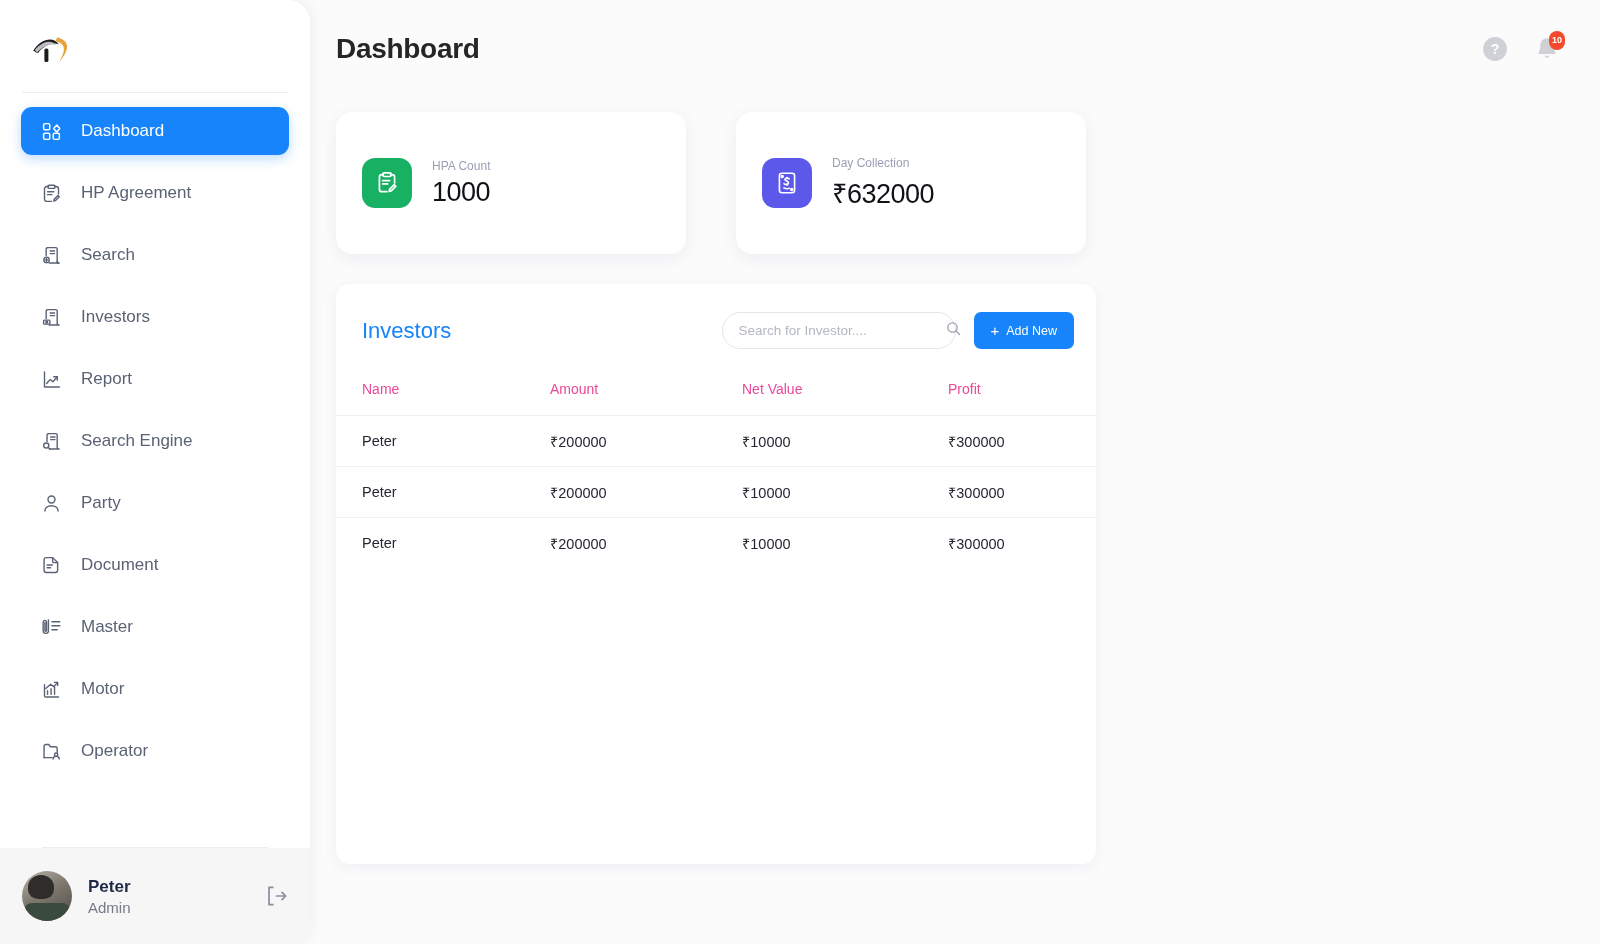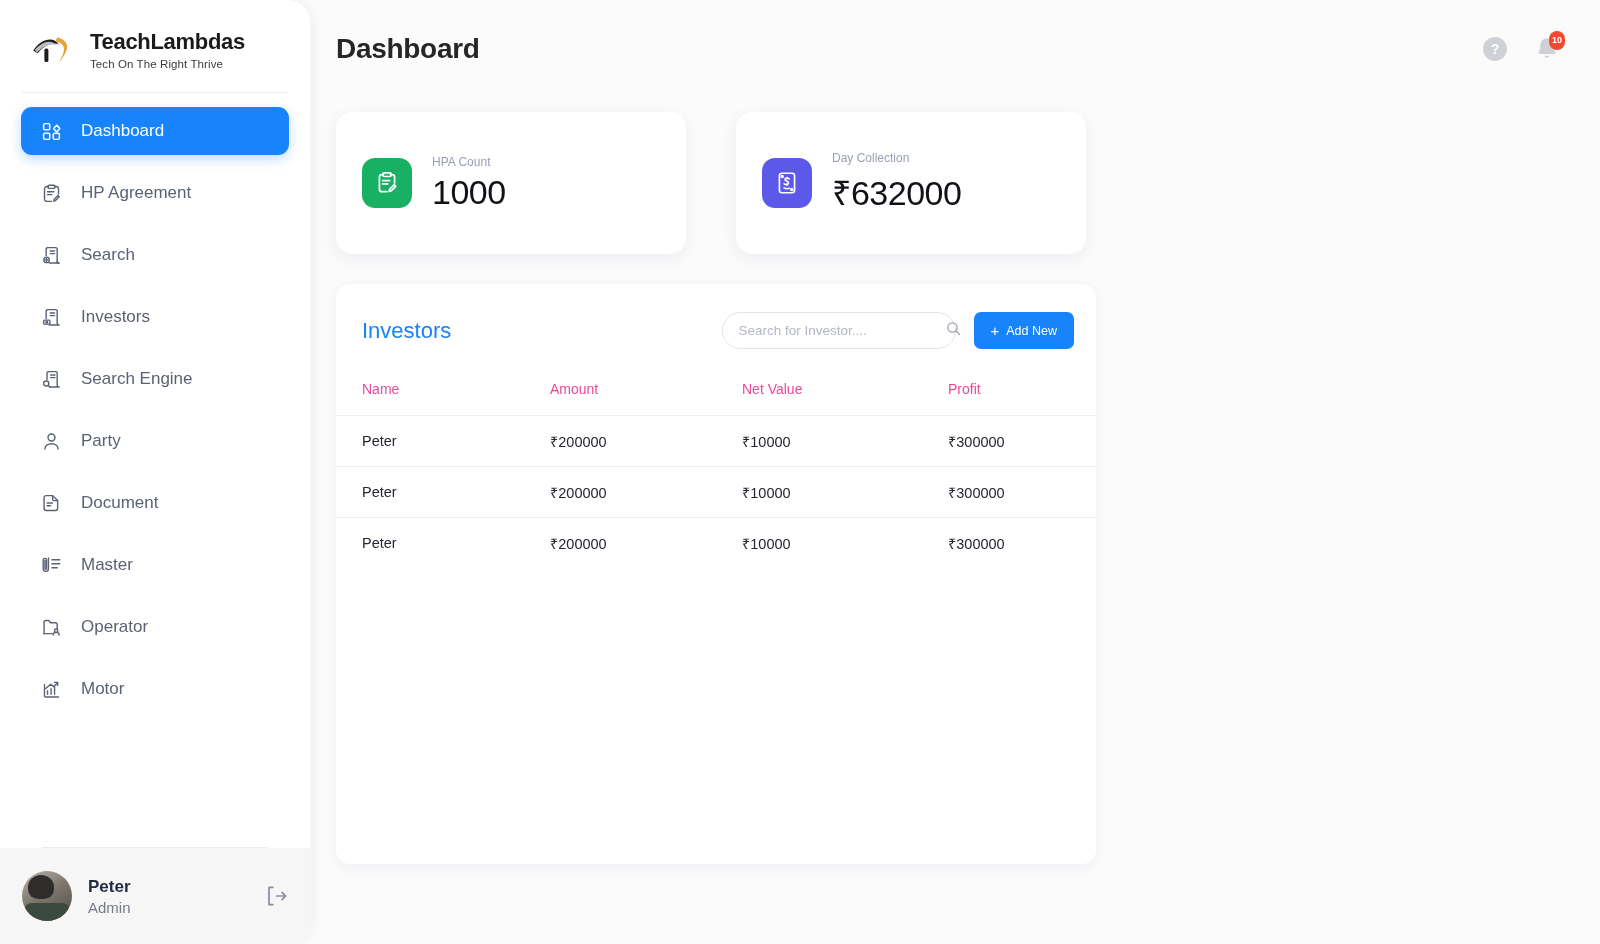--- a/index.html
+++ b/index.html
@@ -128,21 +128,21 @@
   }
   .stat-tile {
     width: 50px; height: 50px; border-radius: 13px;
     display: flex; align-items: center; justify-content: center;
     flex: none;
   }
   .stat-tile.green { background: #18b164; }
   .stat-tile.purple { background: #5b58ea; }
   .stat-texts { display: flex; flex-direction: column; }
   .stat-label { font-size: 12px; color: #9aa0b4; }
-  .stat-value { font-size: 34px; color: #111217; margin-top: 4px; letter-spacing: -0.5px; }
+  .stat-value { font-size: 27px; color: #111217; margin-top: 4px; letter-spacing: -0.5px; }
 
   .panel {
     margin-top: 30px;
     width: 760px; height: 580px;
     background: #fff; border-radius: 14px;
     box-shadow: 0 3px 14px rgba(40,50,80,0.06);
     position: relative;
   }
   .panel-head {
     display: flex; align-items: center;
@@ -224,24 +224,20 @@
 
     <div class="logo-wrap">
       <span class="logo-mark">
         <svg viewBox="0 0 60 46" width="48" height="40">
           <path d="M4 24 C14 8, 30 6, 36 16 C30 13, 18 16, 10 27 Z" fill="#1c1c1c"></path>
           <path d="M6 23 C16 11, 28 10, 33 17 C26 14, 16 18, 9 26 Z" fill="#b9bcc1"></path>
           <rect x="18" y="21" width="5" height="17" rx="2" fill="#1c1c1c"></rect>
           <path d="M34 7 C48 11, 52 20, 36 39 C46 22, 44 15, 32 12 Z" fill="#e9a23b"></path>
         </svg>
       </span>
-      <span class="logo-text">
-        <span class="logo-title">TeachLambdas</span>
-        <span class="logo-sub">Tech On The Right Thrive</span>
-      </span>
     </div>
 
     <div class="divider-top"></div>
 
     <nav class="nav">
 
       <div class="nav-item active">
         <span class="nav-ico">
           <svg width="21" height="21" viewBox="0 0 24 24" fill="none" stroke-width="1.7" stroke-linecap="round" stroke-linejoin="round">
             <rect x="3" y="3" width="7" height="7" rx="1.5"></rect>
@@ -286,20 +282,30 @@
             <path d="M7.5 3h9.3a1.7 1.7 0 0 1 1.7 1.7v13.6a2.2 2.2 0 0 0 2.2 2.2H9.5"></path>
             <path d="M10.5 6.8h5M10.5 9.8h5"></path>
             <path d="M7.5 3A1.6 1.6 0 0 0 5.9 4.6V13"></path>
             <rect x="3" y="15" width="7.2" height="4.6" rx="1"></rect>
             <circle cx="6.6" cy="17.3" r="1"></circle>
           </svg>
         </span>
         <span>Investors</span>
       </div>
 
+      <div class="nav-item">
+        <span class="nav-ico">
+          <svg width="21" height="21" viewBox="0 0 24 24" fill="none" stroke-width="1.6" stroke-linecap="round" stroke-linejoin="round">
+            <path d="M4 3.5v17h17"></path>
+            <path d="M6.5 16.5l4-4.6 3.1 2.6 5-5.6"></path>
+            <path d="M14.6 8.9h4v4"></path>
+          </svg>
+        </span>
+        <span>Report</span>
+      </div>
 
       <div class="nav-item">
         <span class="nav-ico">
           <svg width="21" height="21" viewBox="0 0 24 24" fill="none" stroke-width="1.6" stroke-linecap="round" stroke-linejoin="round">
             <path d="M8.5 3h8.3a1.7 1.7 0 0 1 1.7 1.7v13.6a2.2 2.2 0 0 0 2.2 2.2H10"></path>
             <path d="M11 6.8h5M11 9.8h5"></path>
             <path d="M8.5 3A1.6 1.6 0 0 0 6.9 4.6V12"></path>
             <circle cx="6" cy="16.6" r="2.9"></circle>
             <path d="M8.2 18.8l2 2"></path>
           </svg>
@@ -334,39 +340,39 @@
             <path d="M8.5 3.3v12.4a3 3 0 0 1-6 0V5.8a1.9 1.9 0 0 1 3.8 0v9.6a.9.9 0 0 1-1.8 0V6.3"></path>
             <path d="M12.5 5.5h9M12.5 10h9M12.5 14.5h6"></path>
           </svg>
         </span>
         <span>Master</span>
       </div>
 
       <div class="nav-item">
         <span class="nav-ico">
           <svg width="21" height="21" viewBox="0 0 24 24" fill="none" stroke-width="1.6" stroke-linecap="round" stroke-linejoin="round">
+            <path d="M4 6.5v12.5a1.5 1.5 0 0 0 1.5 1.5H20"></path>
+            <path d="M7.5 17.5v-4M11.5 17.5v-6.5M15.5 17.5v-9"></path>
+            <path d="M5.5 10.8L11 6l3.5 2.7L19 4"></path>
+            <path d="M15.3 3.8H19v3.7"></path>
+          </svg>
+        </span>
+        <span>Motor</span>
+      </div>
+
+      <div class="nav-item">
+        <span class="nav-ico">
+          <svg width="21" height="21" viewBox="0 0 24 24" fill="none" stroke-width="1.6" stroke-linecap="round" stroke-linejoin="round">
             <path d="M3.5 19V6a2 2 0 0 1 2-2h3.3l2 2.6h5.7a2 2 0 0 1 2 2V13"></path>
             <path d="M3.5 19h9"></path>
             <circle cx="17.3" cy="15.6" r="1.9"></circle>
             <path d="M13.8 20.6c0-1.9 1.6-3 3.5-3s3.5 1.1 3.5 3"></path>
           </svg>
         </span>
         <span>Operator</span>
-      </div>
-
-      <div class="nav-item">
-        <span class="nav-ico">
-          <svg width="21" height="21" viewBox="0 0 24 24" fill="none" stroke-width="1.6" stroke-linecap="round" stroke-linejoin="round">
-            <path d="M4 6.5v12.5a1.5 1.5 0 0 0 1.5 1.5H20"></path>
-            <path d="M7.5 17.5v-4M11.5 17.5v-6.5M15.5 17.5v-9"></path>
-            <path d="M5.5 10.8L11 6l3.5 2.7L19 4"></path>
-            <path d="M15.3 3.8H19v3.7"></path>
-          </svg>
-        </span>
-        <span>Motor</span>
       </div>
 
     </nav>
 
     <div class="divider-bot"></div>
 
     <div class="user-box">
       <span class="avatar"></span>
       <span class="user-meta">
         <span class="user-name">Peter</span>

